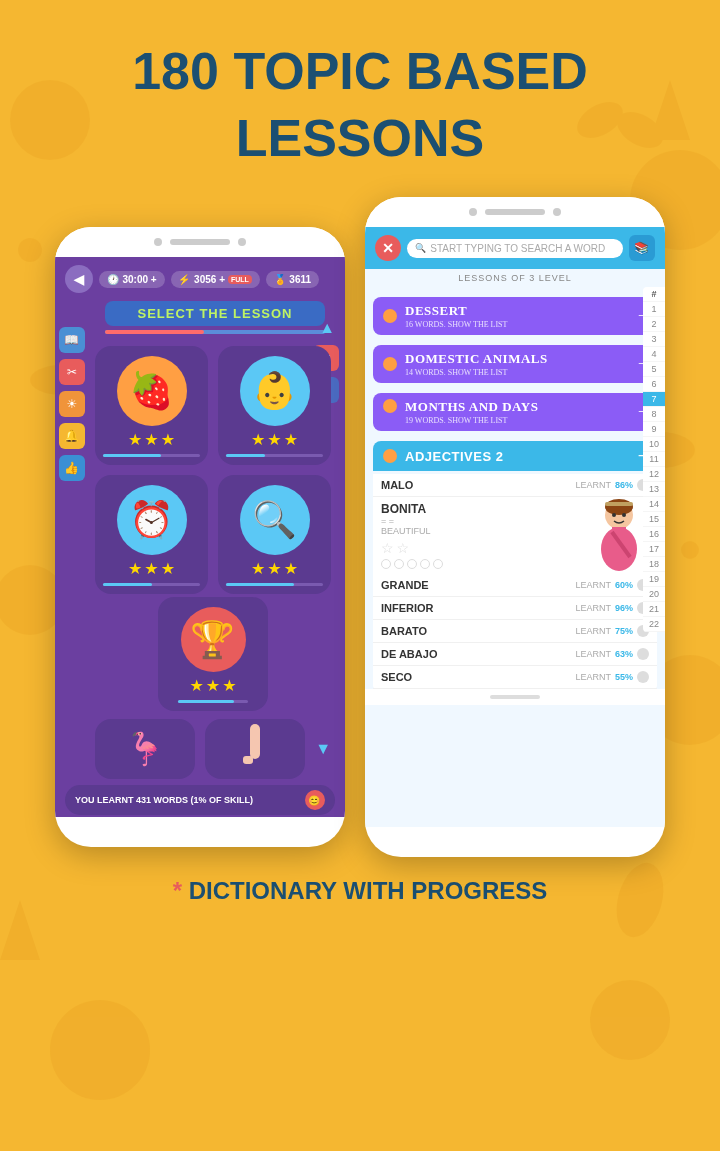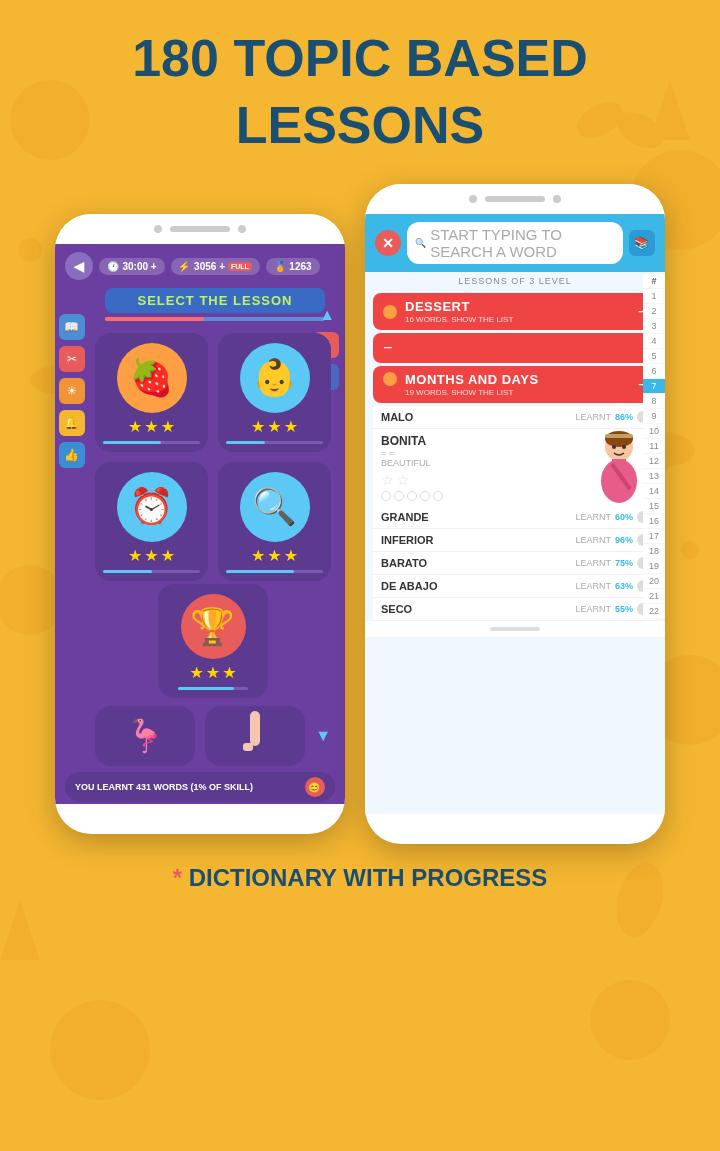--- a/index.html
+++ b/index.html
@@ -20,21 +20,21 @@
       pointer-events: none;
       z-index: 0;
     }
 
     .main-content {
       position: relative;
       z-index: 1;
       display: flex;
       flex-direction: column;
       align-items: center;
-      padding-top: 30px;
+      padding-top: 43px;
     }
 
     .headline {
       color: #1B4F72;
       font-size: 52px;
       font-weight: 900;
       text-align: center;
       line-height: 1.1;
       margin-bottom: 20px;
       text-transform: uppercase;
@@ -349,27 +349,28 @@
 
     .rp-level-label {
       text-align: center;
       font-size: 9px;
       color: #888;
       padding: 4px;
       letter-spacing: 1px;
     }
 
     .rp-lesson-row {
-      background: #ef4444;
-      margin: 3px 8px;
+      background: #8b5cf6;
+      margin: 10px 8px;
       border-radius: 8px;
       padding: 6px 10px;
       display: flex;
       align-items: center;
       justify-content: space-between;
+      font-family: Liberation Serif, serif;
     }
 
     .rp-lesson-title {
       color: white;
       font-size: 13px;
       font-weight: 900;
       letter-spacing: 0.5px;
     }
 
     .rp-lesson-sub {
@@ -573,21 +574,21 @@
             <span>🕐</span>
             <span>30:00 +</span>
           </div>
           <div class="lp-stat">
             <span>⚡</span>
             <span>3056 +</span>
             <span style="background:#E85C5C;border-radius:4px;padding:1px 3px;font-size:7px;">FULL</span>
           </div>
           <div class="lp-stat">
             <span>🏅</span>
-            <span>1263</span>
+            <span>3611</span>
           </div>
         </div>
 
         <div class="lp-sidebar">
           <div class="lp-sidebar-btn">📖</div>
           <div class="lp-sidebar-btn red">✂</div>
           <div class="lp-sidebar-btn orange">☀</div>
           <div class="lp-sidebar-btn yellow-btn">🔔</div>
           <div class="lp-sidebar-btn blue-btn">👍</div>
         </div>
@@ -695,53 +696,67 @@
         <div class="phone-speaker"></div>
         <div class="phone-camera"></div>
       </div>
 
       <div class="right-phone-screen">
 
         <div class="rp-search-bar">
           <div class="rp-close-btn">✕</div>
           <div class="rp-search-input">
             <span>🔍</span>
-            <span style="color:#aaa;font-size:15px;">START TYPING TO SEARCH A WORD</span>
+            <span style="color:#aaa;font-size:10px;">START TYPING TO SEARCH A WORD</span>
           </div>
           <div class="rp-book-btn">📚</div>
         </div>
 
         <div class="rp-level-label">LESSONS OF 3 LEVEL</div>
 
         <div class="rp-lesson-row">
           <div style="display:flex;align-items:center;flex:1;">
             <div class="rp-lesson-dot"></div>
             <div>
               <div class="rp-lesson-title">DESSERT</div>
               <div class="rp-lesson-sub">16 WORDS. SHOW THE LIST</div>
             </div>
           </div>
           <div class="rp-lesson-arrow">−</div>
         </div>
 
         <div class="rp-lesson-row">
+          <div style="display:flex;align-items:center;flex:1;">
+            <div class="rp-lesson-dot"></div>
+            <div>
+              <div class="rp-lesson-title">DOMESTIC ANIMALS</div>
+              <div class="rp-lesson-sub">14 WORDS. SHOW THE LIST</div>
+            </div>
+          </div>
           <div class="rp-lesson-arrow">−</div>
         </div>
 
         <div class="rp-lesson-row">
           <div style="display:flex;align-items:flex-start;flex:1;">
             <div class="rp-lesson-dot"></div>
             <div>
               <div class="rp-lesson-title">MONTHS AND DAYS</div>
               <div class="rp-lesson-sub">19 WORDS. SHOW THE LIST</div>
             </div>
           </div>
           <div class="rp-lesson-arrow">−</div>
         </div>
 
+        <div class="rp-adjectives-row">
+          <div style="display:flex;align-items:center;flex:1;">
+            <div class="rp-lesson-dot"></div>
+            <div class="rp-lesson-title">ADJECTIVES 2</div>
+          </div>
+          <div class="rp-lesson-arrow">−</div>
+        </div>
 
         <div class="rp-word-list">
 
           <div class="rp-word-row">
             <span class="rp-word-name">MALO</span>
             <div style="display:flex;align-items:center;">
               <span class="rp-word-learnt">LEARNT</span>
               <span class="rp-word-pct">86%</span>
               <div class="rp-word-dot"></div>
             </div>

